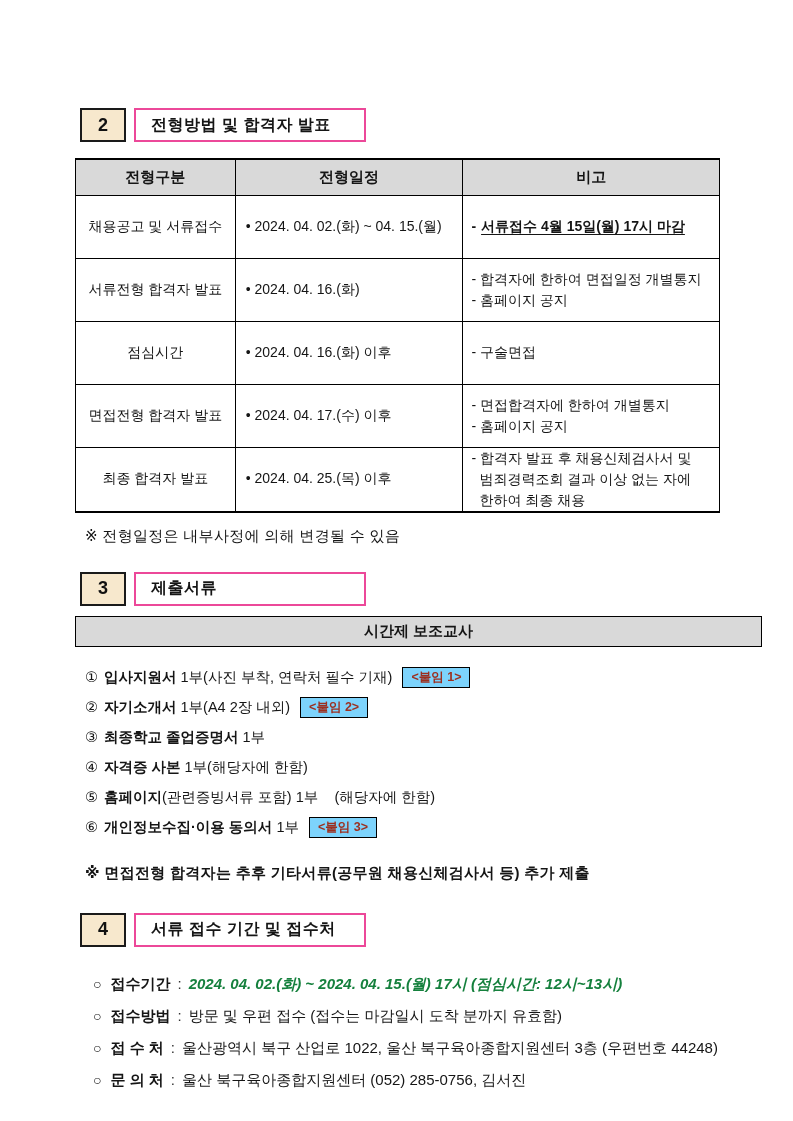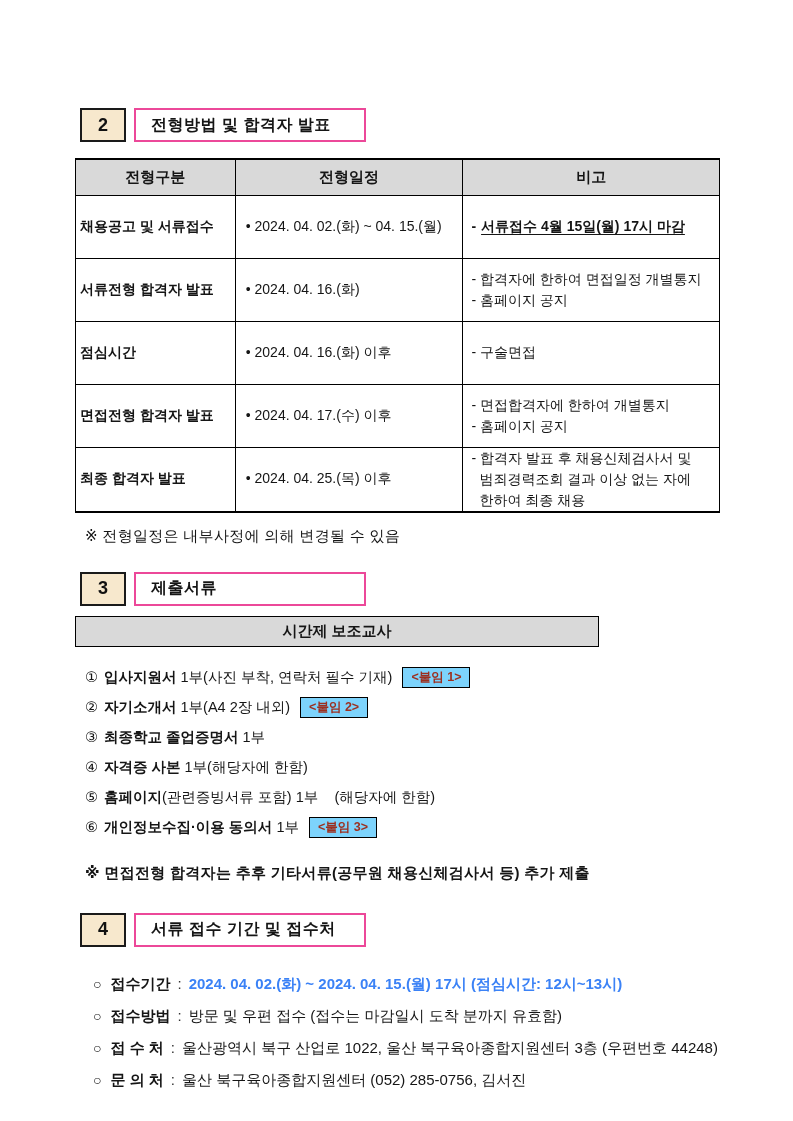--- a/index.html
+++ b/index.html
@@ -14,51 +14,51 @@
              font-weight:bold; font-size:18px; color:#111; }
   .title-box { min-width:232px; border:2px solid #ec4899; background:#fff; padding:4px 15px;
                display:flex; align-items:center; font-weight:bold; font-size:16px; letter-spacing:0.5px; }
 
   
   table.sel-table { width:645px; border-collapse:collapse; margin-top:16px;
                     border-top:2.5px solid #000; border-bottom:2px solid #000; }
   table.sel-table th, table.sel-table td { border:1px solid #000; font-size:14px; vertical-align:middle; }
   table.sel-table th { background:#d9d9d9; font-weight:bold; height:36px; font-size:15px; text-align:center; }
   col.c1 { width:160px; } col.c2 { width:228px; } col.c3 { width:257px; }
-  td.cat { font-weight:bold; padding:22px 4px; }
+  td.cat { text-align:center; font-weight:normal; padding:22px 4px; }
   td.sch { padding:8px 6px 8px 10px; }
   td.note { padding:0 8px; line-height:21px; }
   td.note .dash { margin-right:5px; }
   .deadline-line { font-weight:bold; }
   .deadline { text-decoration:underline; text-underline-offset:3px; }
   .cont { padding-left:8px; }
 
   .foot { margin:14px 0 0 10px; font-size:15px; letter-spacing:0.3px; }
   .foot.bold { font-weight:bold; }
 
   
-  .banner { width:524px; height:31px; margin-top:10px; background:#d9d9d9; border:1.5px solid #000;
+  .banner { width:687px; height:31px; margin-top:10px; background:#d9d9d9; border:1.5px solid #000;
             display:flex; align-items:center; justify-content:center; font-weight:bold; font-size:15px; }
 
   
   .doc-list { margin:20px 0 0 10px; }
   .doc-item { font-size:14.5px; line-height:21px; margin-bottom:9px; }
   .doc-item .num { margin-right:6px; }
   .doc-item .bold { font-weight:bold; }
   .badge { display:inline-block; background:#7dd3fc; border:1.5px solid #000; color:#9c2f1f;
            font-weight:bold; font-size:12.5px; line-height:17px; padding:1px 8px; margin-left:10px;
            vertical-align:1px; }
 
   
   .rcp-list { margin:26px 0 0 18px; }
   .rcp-item { font-size:15px; line-height:22px; margin-bottom:10px; white-space:nowrap; }
   .rcp-item .circle { margin-right:9px; font-size:14px; }
   .rcp-item .label { font-weight:bold; }
   .rcp-item .sep { margin:0 7px; color:#333; }
-  .rcp-item .val.red { color:#3b82f6; font-weight:bold; }
+  .rcp-item .val.red { color:#15803d; font-weight:bold;font-style:italic; }
 
   .mt-s3 { margin-top:26px; }
   .mt-note { margin-top:26px; }
   .mt-s4 { margin-top:30px; }
 </style>
 </head>
 <body>
 
 <div class="page">
 

